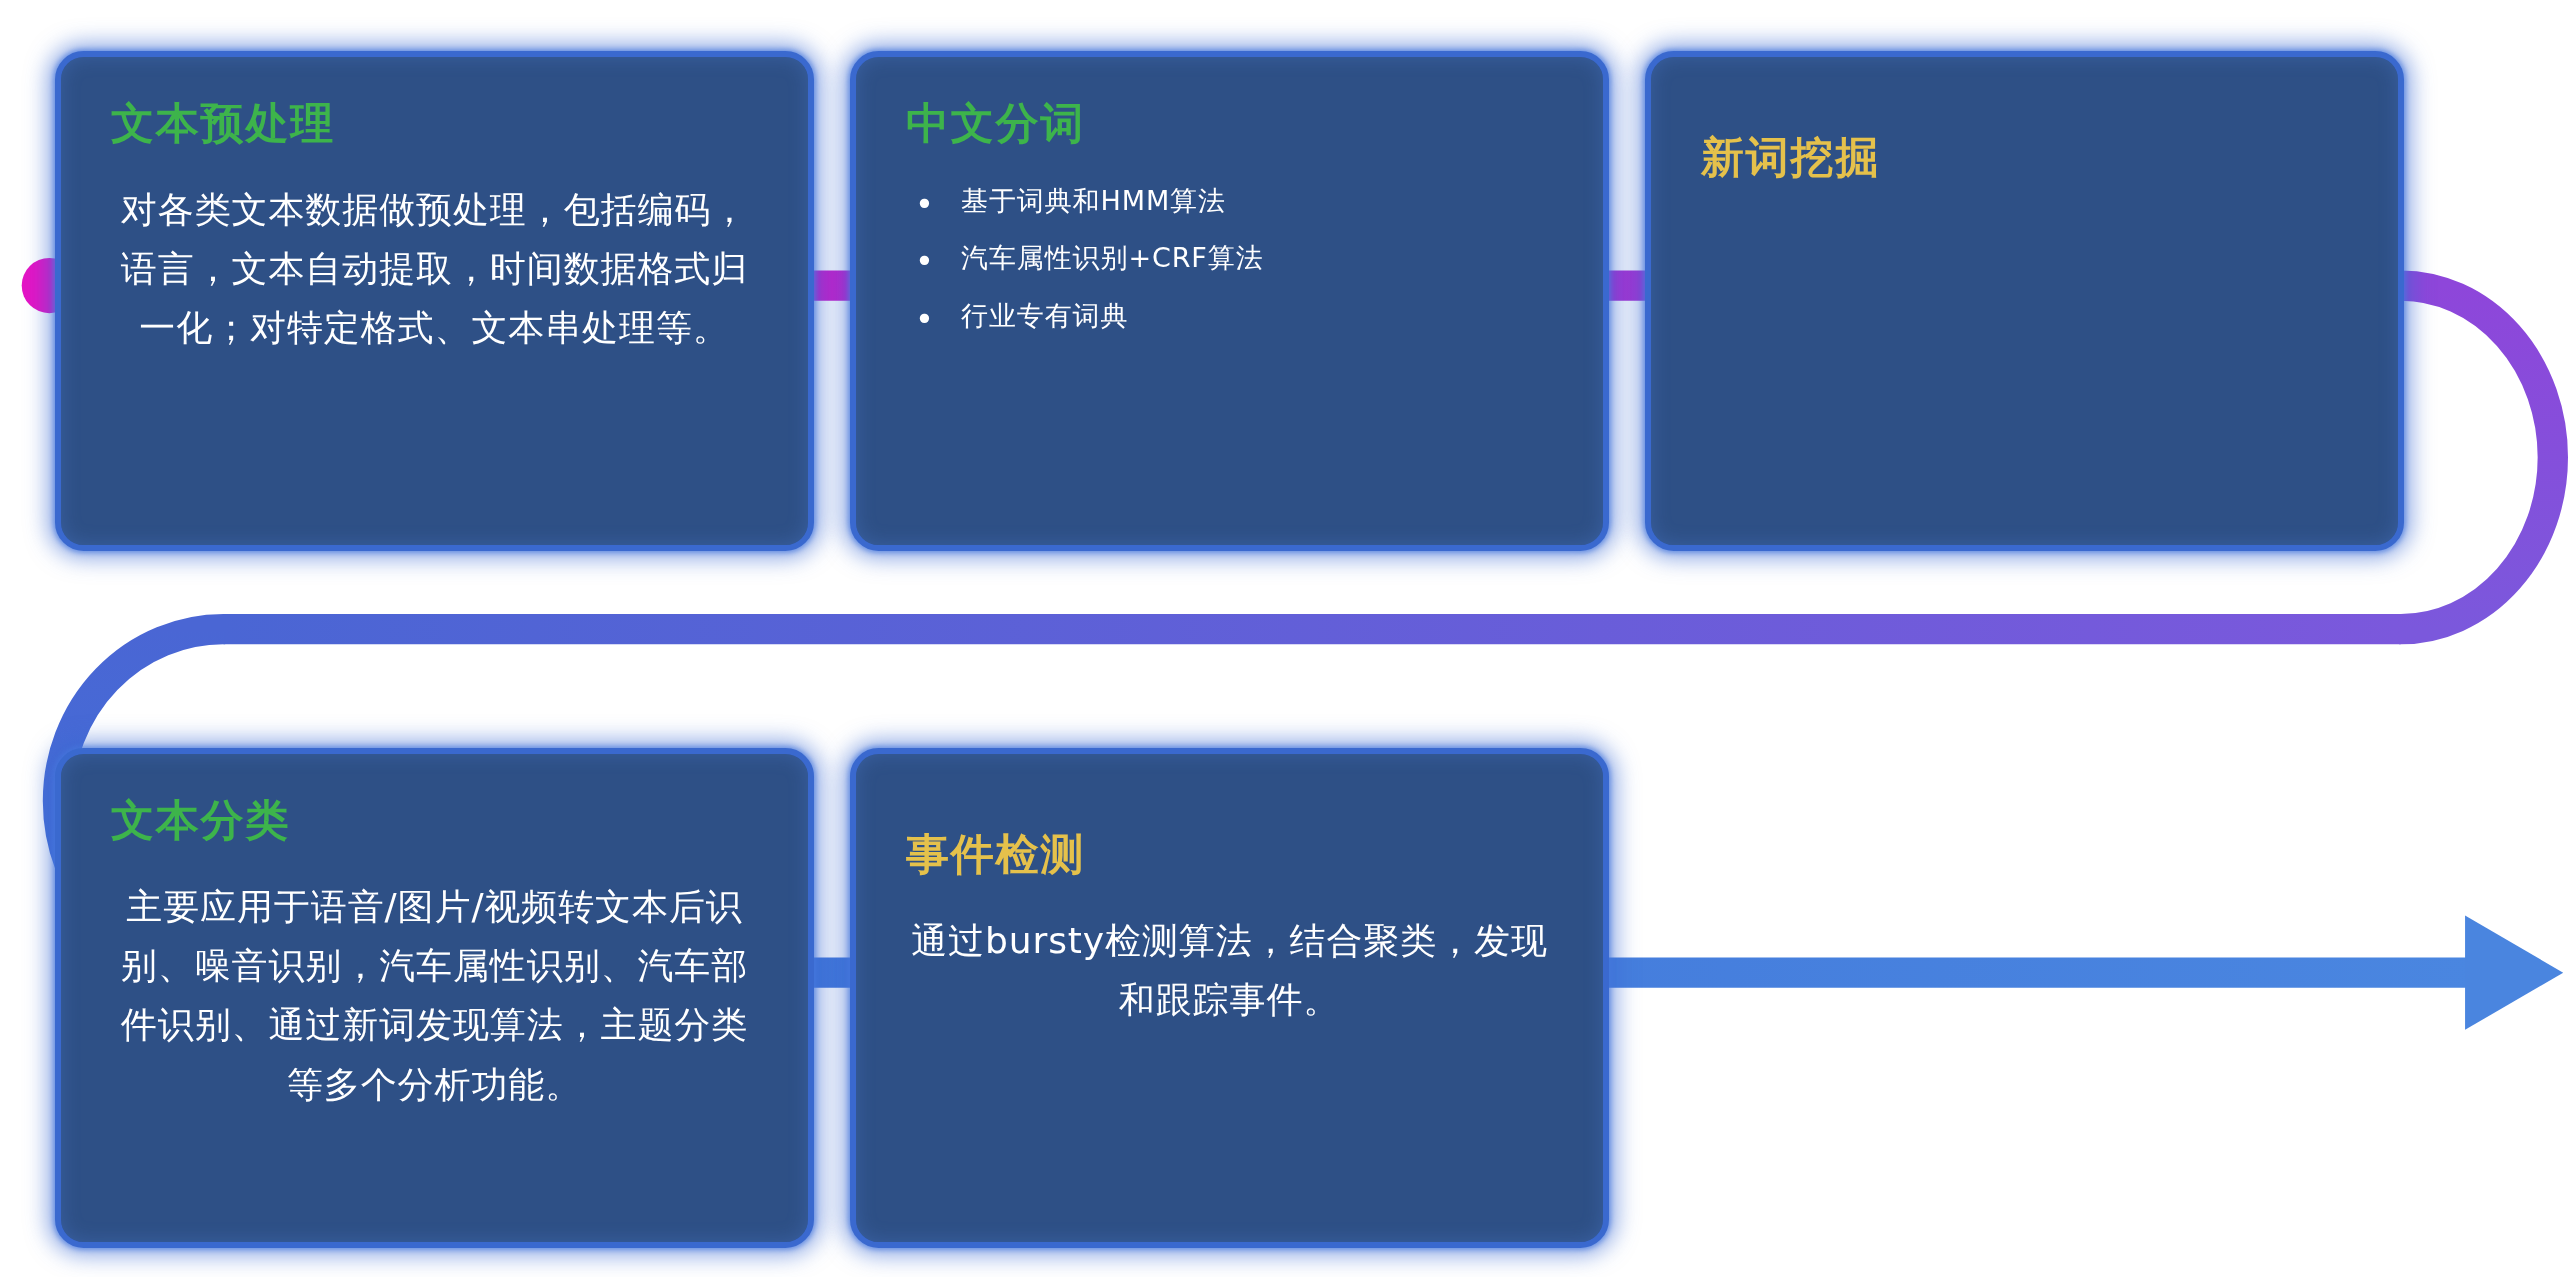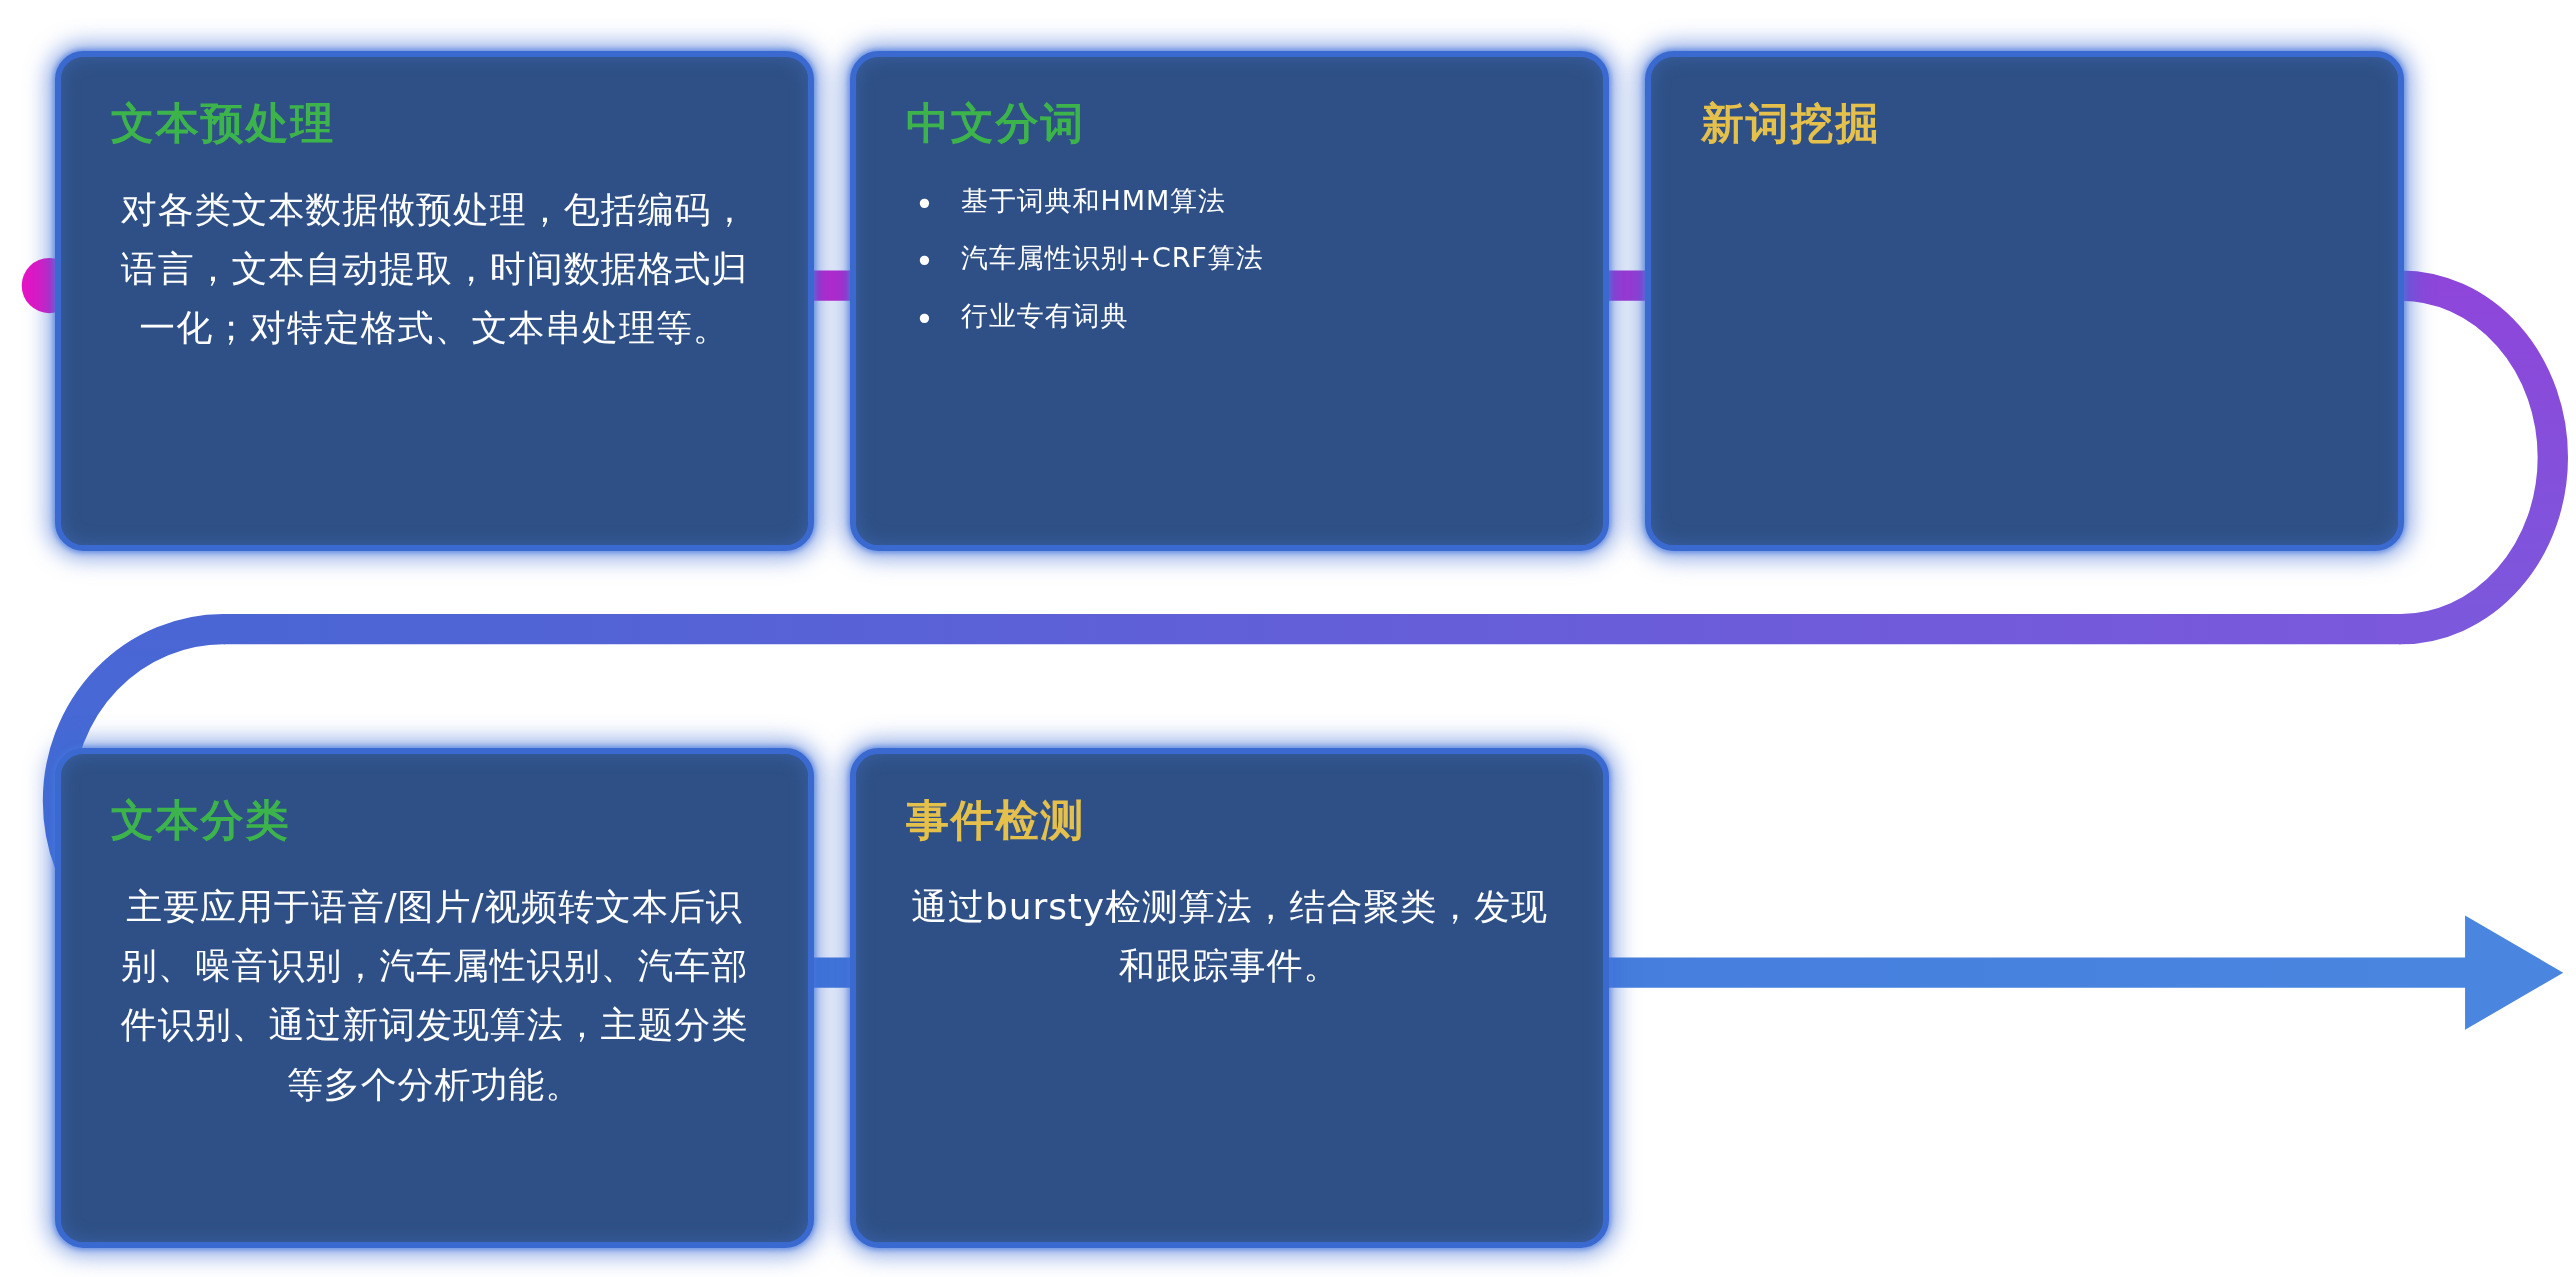--- a/index.html
+++ b/index.html
@@ -50,21 +50,21 @@
       inset 0 0 19.6px rgba(90, 140, 235, 0.28);
   }
   .card-title {
     margin: 0 0 30px 0;
     font-size: 43px;
     font-weight: 700;
     letter-spacing: 1.8px;
     line-height: 1.2;
   }
   .card-title.green { color: #3DB44B; }
-  .card-title.yellow { color: #E5C14B; }
+  .card-title.yellow { color: #E5C14B; margin-top: 34px; }
   .card-body {
     margin: 0;
     color: #FFFFFF;
     font-size: 36px;
     line-height: 1.65;
     letter-spacing: 0.9px;
     text-align: center;
   }
   .card-list {
     margin: 0;

